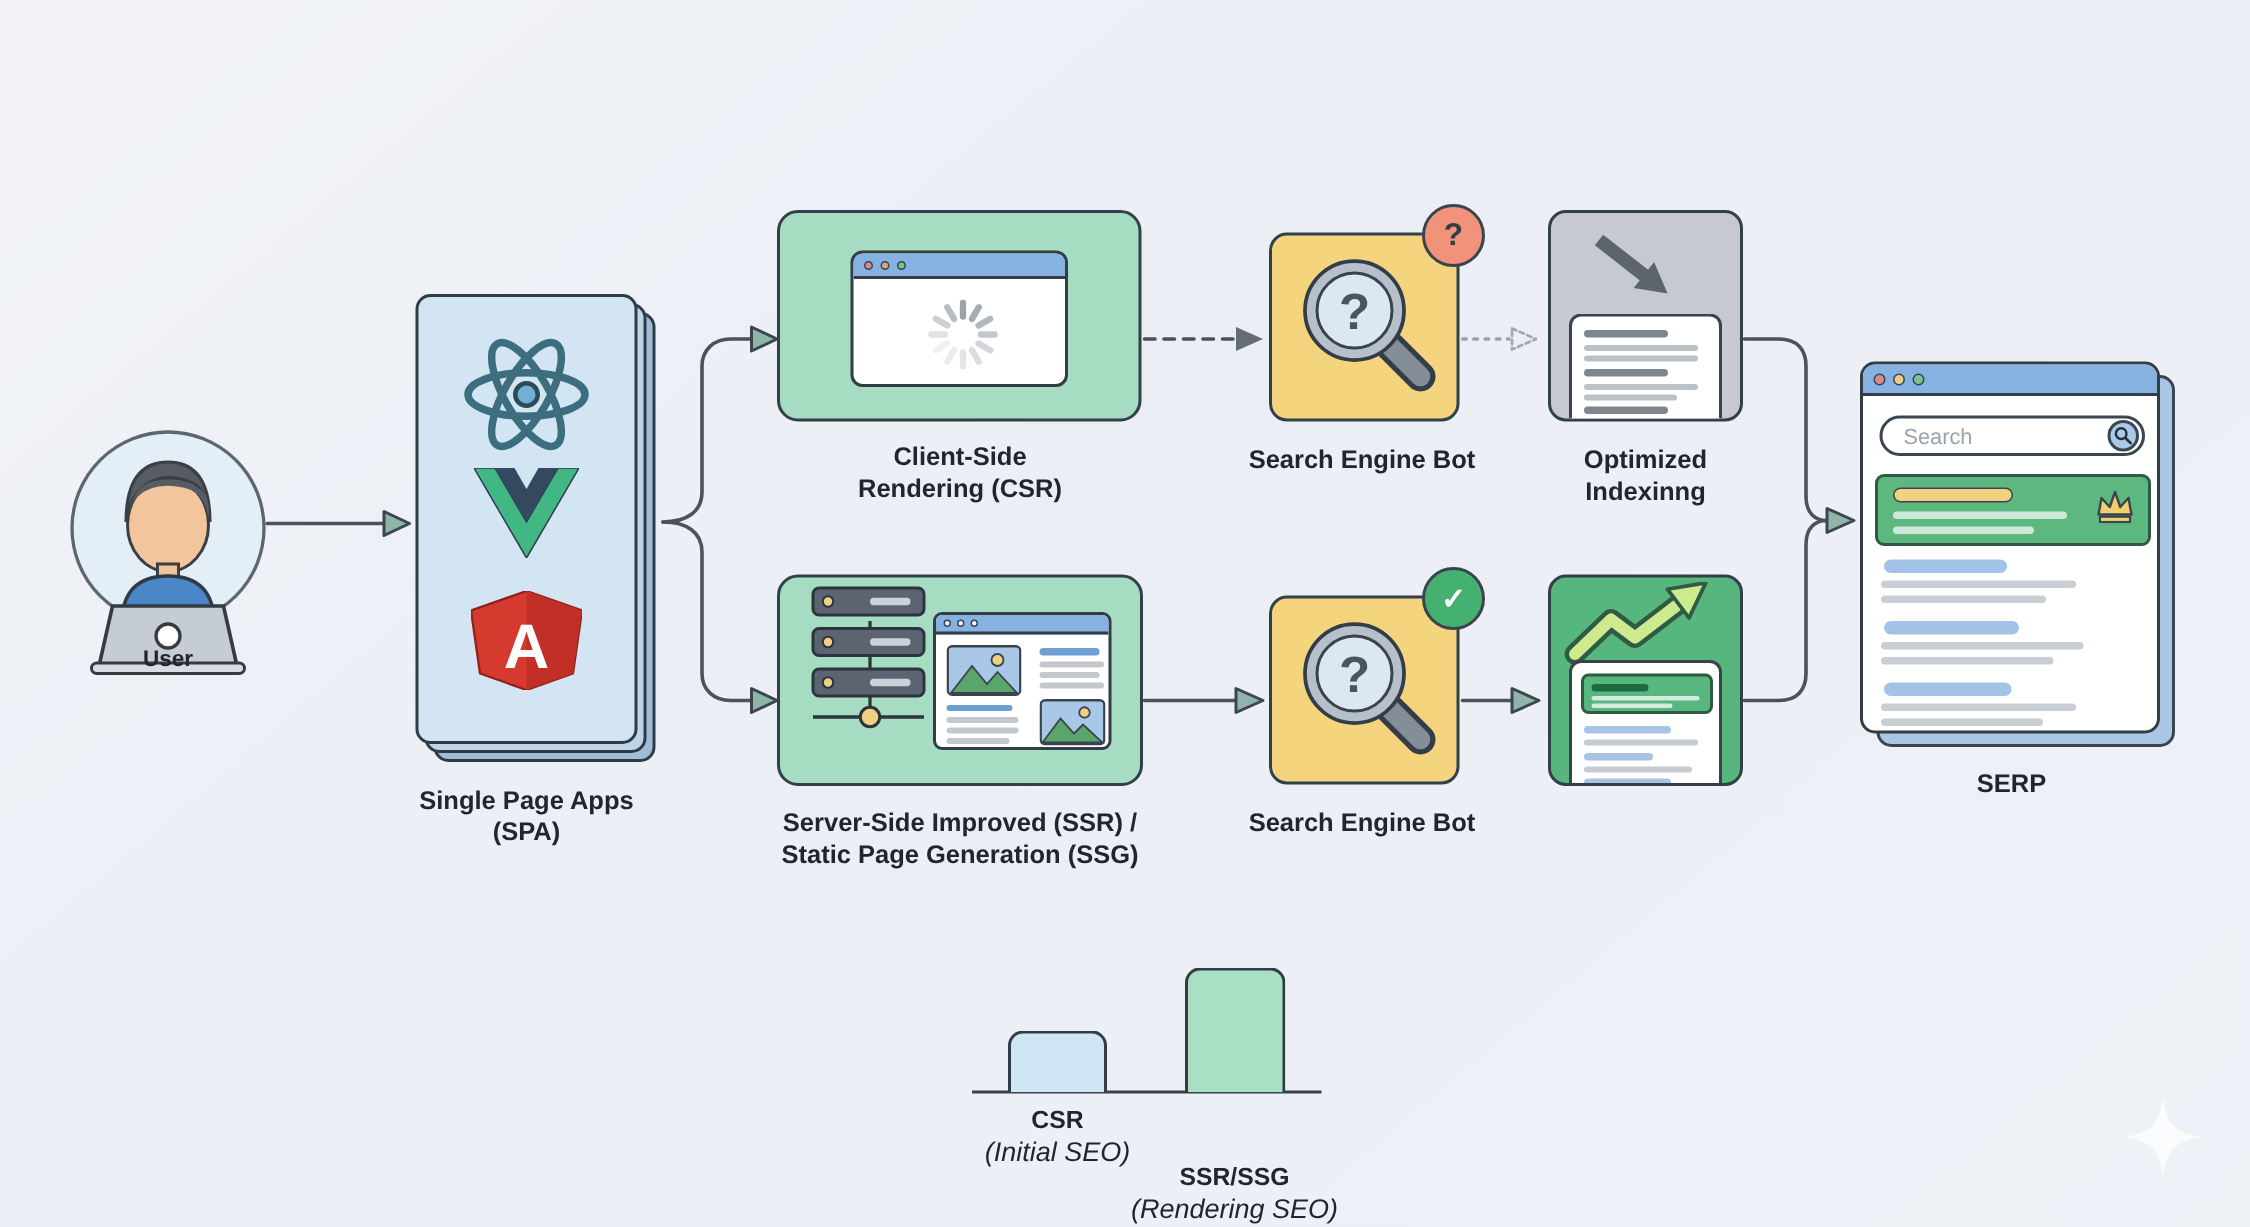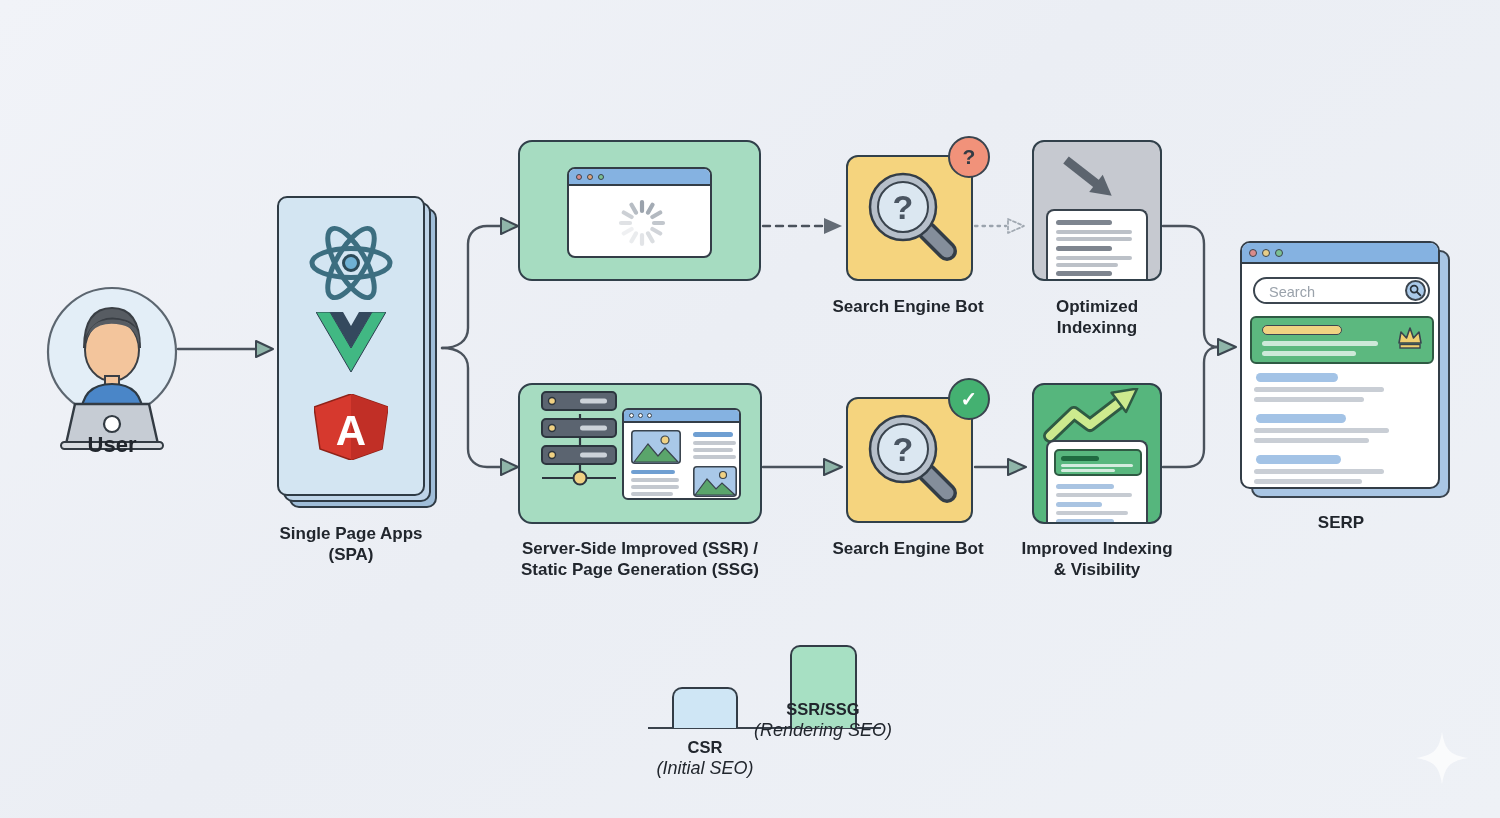--- a/index.html
+++ b/index.html
@@ -81,21 +81,21 @@
     <circle cx="68" cy="68" r="64" fill="#e3eef7" stroke="#5c6670" stroke-width="2.2"></circle>
     <path d="M40,64 Q40,24 68,24 Q96,24 96,64 Q96,42 82,37 Q62,30 50,42 Q42,49 40,64 Z" fill="#575c62" stroke="#3a3f45" stroke-width="2"></path>
     <ellipse cx="68" cy="66" rx="27" ry="31" fill="#f3c59c" stroke="#3a3f45" stroke-width="2"></ellipse>
     <path d="M41,62 Q44,40 58,37 Q78,32 92,44 Q96,50 95,62 Q93,44 78,41 Q58,37 48,47 Q42,52 41,62 Z" fill="#575c62"></path>
     <rect x="61" y="92" width="14" height="11" fill="#f3c59c" stroke="#3a3f45" stroke-width="2"></rect>
     <path d="M37,133 Q37,100 68,100 Q99,100 99,133 Z" fill="#4a86c8" stroke="#2e3a44" stroke-width="2.2"></path>
     <path d="M31,120 L105,120 L114,160 L22,160 Z" fill="#c6ccd4" stroke="#333b43" stroke-width="2.4"></path>
     <circle cx="68" cy="140" r="8" fill="#ffffff" stroke="#333b43" stroke-width="2.2"></circle>
     <rect x="17" y="158" width="102" height="7" rx="3.5" fill="#d9dde2" stroke="#333b43" stroke-width="2"></rect>
   </svg>
-  <div class="lbl" style="left:62px;top:431px;width:100px;font-size:22px">User</div>
+  <div class="lbl" style="left:62px;top:431px;width:100px;font-size:15px">User</div>
 
   <div class="spa-card" style="left:289px;top:208px;background:#9fbdd8"></div>
   <div class="spa-card" style="left:283px;top:202px;background:#bed4e8"></div>
   <div class="spa-card" style="left:277px;top:196px;background:#d3e5f2"></div>
   <svg class="abs" style="left:306px;top:224px" width="90" height="78" viewBox="0 0 90 78">
     <g stroke="#3c6e80" stroke-width="5" fill="none">
       <ellipse cx="45" cy="39" rx="39" ry="14.5"></ellipse>
       <ellipse cx="45" cy="39" rx="39" ry="14.5" transform="rotate(60 45 39)"></ellipse>
       <ellipse cx="45" cy="39" rx="39" ry="14.5" transform="rotate(120 45 39)"></ellipse>
     </g>
@@ -133,20 +133,22 @@
         <line x1="0" y1="21" x2="0" y2="12" opacity="0.28"></line>
         <line x1="-10.5" y1="18.2" x2="-6" y2="10.4" opacity="0.2"></line>
         <line x1="-18.2" y1="10.5" x2="-10.4" y2="6" opacity="0.15"></line>
         <line x1="-21" y1="0" x2="-12" y2="0" opacity="0.3"></line>
         <line x1="-18.2" y1="-10.5" x2="-10.4" y2="-6" opacity="0.5"></line>
         <line x1="-10.5" y1="-18.2" x2="-6" y2="-10.4" opacity="0.7"></line>
       </g>
     </svg>
   </div>
   <div class="lbl" style="left:520px;top:294px;width:240px">
+    <div>Client-Side</div>
+    <div>Rendering (CSR)</div>
   </div>
 
   <div class="box yellow-box" style="left:846px;top:155px;width:127px;height:126px"></div>
   <svg class="abs" style="left:846px;top:155px" width="127" height="126" viewBox="0 0 127 126">
     <line x1="81" y1="76" x2="101" y2="96" stroke="#333d47" stroke-width="20" stroke-linecap="round"></line>
     <line x1="81" y1="76" x2="101" y2="96" stroke="#848e9b" stroke-width="13" stroke-linecap="round"></line>
     <circle cx="57" cy="52" r="33" fill="#b6bfca" stroke="#333d47" stroke-width="2.5"></circle>
     <circle cx="57" cy="52" r="25" fill="#dbe7f1" stroke="#39434d" stroke-width="2"></circle>
     <text x="57" y="64" text-anchor="middle" font-family="Liberation Sans, sans-serif" font-size="34" font-weight="bold" fill="#4a5562">?</text>
   </svg>
@@ -249,24 +251,20 @@
       <div class="sk" style="left:5px;top:5px;width:38px;height:4.5px;background:#1f6b40"></div>
       <div class="sk" style="left:5px;top:12.5px;width:72px;height:3px;background:#d4ecdf"></div>
       <div class="sk" style="left:5px;top:18px;width:54px;height:3px;background:#d4ecdf"></div>
     </div>
     <div class="sk" style="left:8px;top:42px;width:58px;height:5px;background:#a9c4e2"></div>
     <div class="sk" style="left:8px;top:51px;width:76px;height:4px;background:#c6cbd2"></div>
     <div class="sk" style="left:8px;top:60px;width:46px;height:5px;background:#a9c4e2"></div>
     <div class="sk" style="left:8px;top:69px;width:72px;height:4px;background:#c6cbd2"></div>
     <div class="sk" style="left:8px;top:77px;width:58px;height:5px;background:#a9c4e2"></div>
   </div>
-  <div class="lbl" style="left:1018px;top:538px;width:158px">
-    <div>Improved Indexing</div>
-    <div>&amp; Visibility</div>
-  </div>
 
   <div class="serp-back"></div>
   <div class="serp">
     <div class="titlebar" style="height:21px">
       <div class="dot r"></div>
       <div class="dot y"></div>
       <div class="dot g"></div>
     </div>
     <div class="search-pill">
       <input type="text" placeholder="Search" style="">
@@ -306,21 +304,21 @@
     <div>SERP</div>
   </div>
 
   <div class="baseline"></div>
   <div class="bar" style="left: 672px; width: 66px; background: rgb(207, 230, 245); height: 41px;"></div>
   <div class="bar" style="left: 790px; width: 67px; background: rgb(167, 224, 195); height: 83px;"></div>
   <div class="chart-lbl" style="left:630px;top:738px;width:150px">
     <div>CSR</div>
     <div class="sub">(Initial SEO)</div>
   </div>
-  <div class="chart-lbl" style="left:748px;top:700px;width:150px">
+  <div class="chart-lbl" style="left:748px;top:776px;width:150px">
     <div>SSR/SSG</div>
     <div class="sub">(Rendering SEO)</div>
   </div>
 
   <svg class="abs" style="left:1414px;top:730px;opacity:0.85" width="56" height="56" viewBox="-28 -28 56 56">
     <path d="M0,-26 C3,-8 8,-3 26,0 C8,3 3,8 0,26 C-3,8 -8,3 -26,0 C-8,-3 -3,-8 0,-26 Z" fill="#fdfdfe"></path>
   </svg>
 
 </div>
 

